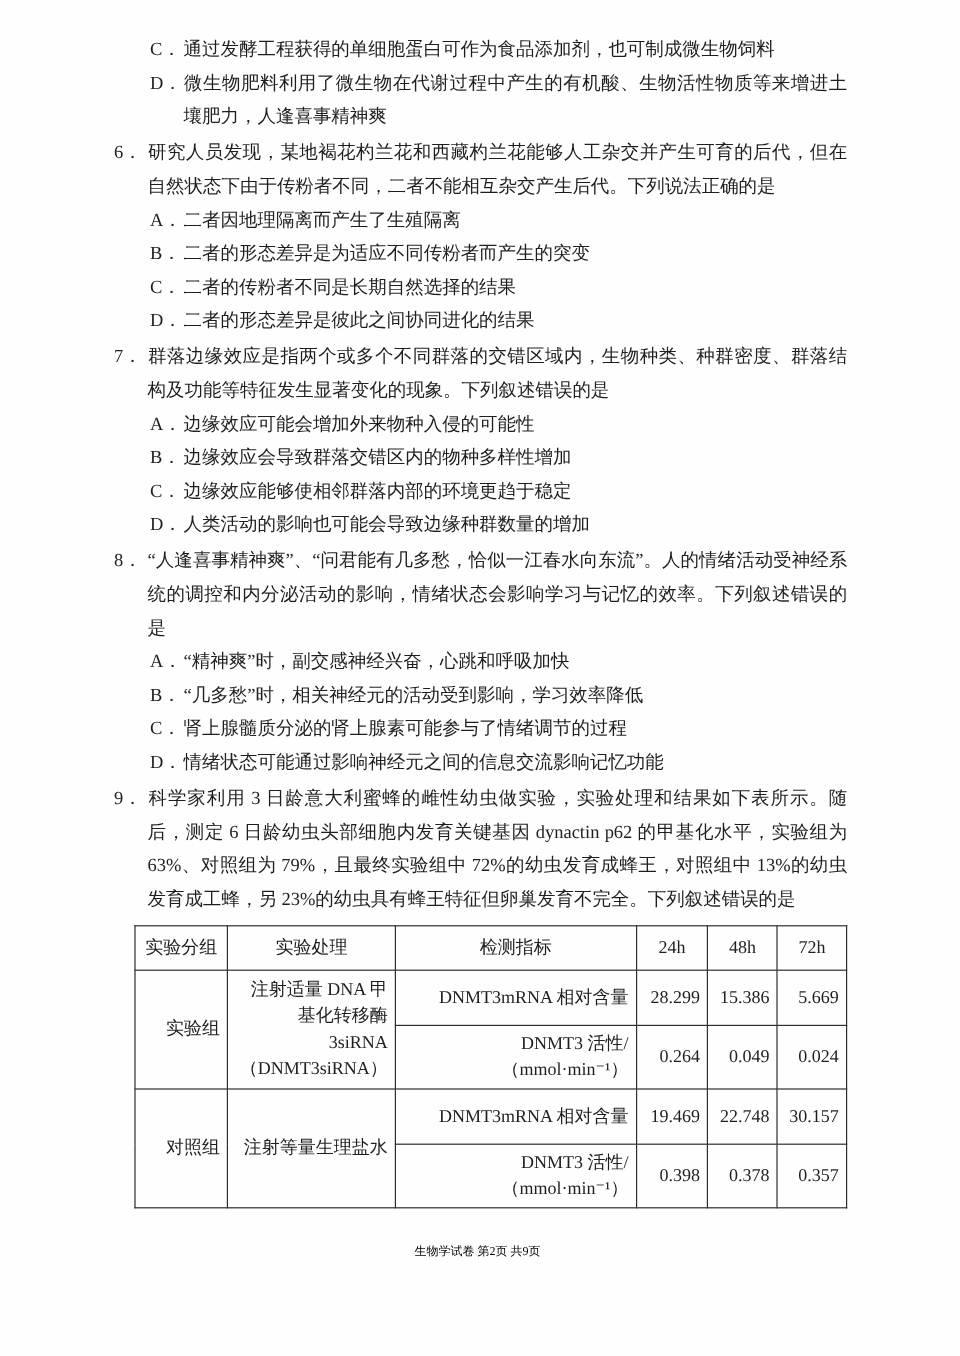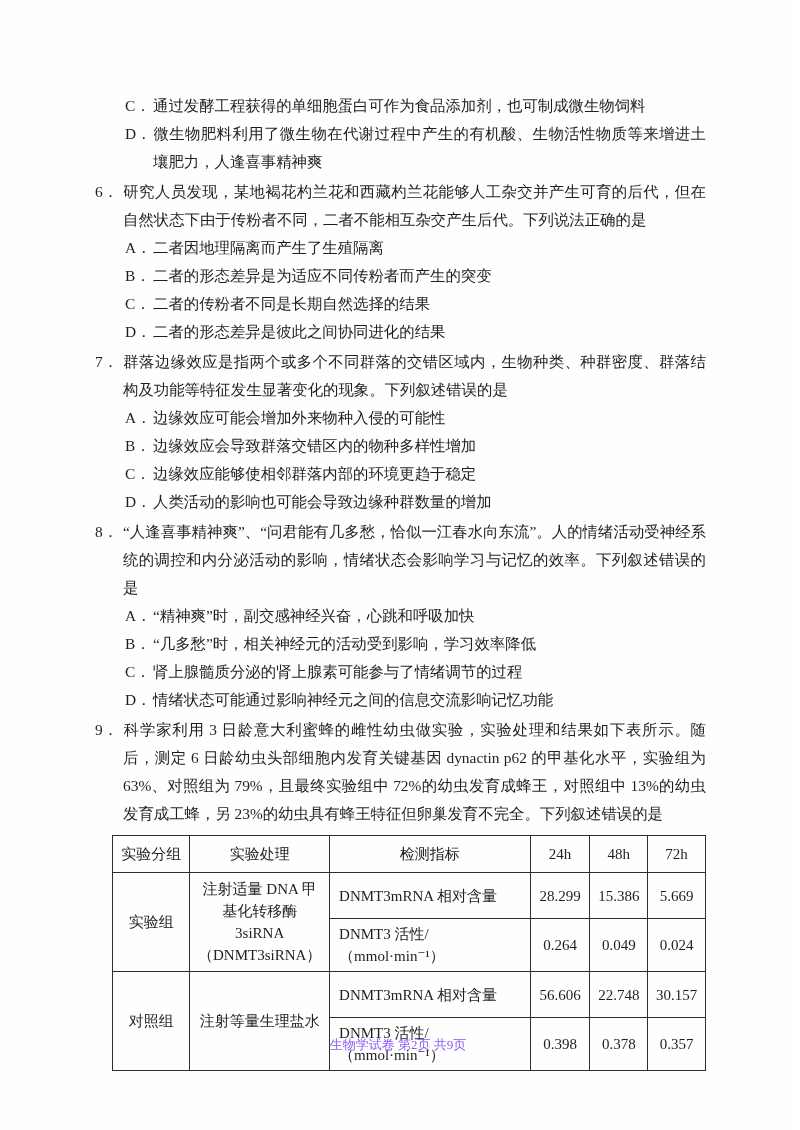--- a/index.html
+++ b/index.html
@@ -8,21 +8,21 @@
     width:800px; height:1130px;
     font-family:"Liberation Serif","DejaVu Serif",serif;
     color:#1e1e1e;
     position:relative;
     overflow:hidden;
   }
   .page {
     position:absolute; top:0; left:0;
     width:796px; height:1130px;
     background:#fefefe;
-    padding:92px 90px 0 95px;
+    padding:28px 90px 0 95px;
   }
   .doc { font-size:15.4px; line-height:28px; text-align:justify; }
 
   
   .hang { padding-left:28px; text-indent:-28px; }
   .lbl  { display:inline-block; width:28px; text-indent:0; }
 
   .question { margin-top:2px; }
   .opt-block { margin-left:30px; }
 
@@ -34,29 +34,29 @@
     line-height:22px;
     text-align:center;
   }
   .data-table th, .data-table td {
     border:1px solid #2e2e2e;
     padding:4px 6px;
     font-weight:normal;
     vertical-align:middle;
   }
   .data-table th { height:37px; }
-  .data-table td { height:46px; }
+  .data-table td { height:46px;text-align:right; }
   .c-ind { text-align:left; padding-left:9px !important; }
 
   .footer {
     position:absolute;
     left:0; right:0; top:1036px;
     text-align:center;
-    font-size:13px;
-    color:#8b5cf6;
+    font-size:10px;
+    color:#000000;
   }
 </style>
 </head>
 <body>
 
 <div class="page">
   <div class="doc">
 
     <div class="opt-block">
       <div class="hang"><span class="lbl">C．</span><span>通过发酵工程获得的单细胞蛋白可作为食品添加剂，也可制成微生物饲料</span></div>
@@ -128,21 +128,21 @@
         <tr>
           <td class="c-ind">DNMT3 活性/（mmol·min⁻¹）</td>
           <td>0.264</td>
           <td>0.049</td>
           <td>0.024</td>
         </tr>
         <tr>
           <td rowspan="2">对照组</td>
           <td rowspan="2">注射等量生理盐水</td>
           <td class="c-ind">DNMT3mRNA 相对含量</td>
-          <td>56.606</td>
+          <td>19.469</td>
           <td>22.748</td>
           <td>30.157</td>
         </tr>
         <tr>
           <td class="c-ind">DNMT3 活性/（mmol·min⁻¹）</td>
           <td>0.398</td>
           <td>0.378</td>
           <td>0.357</td>
         </tr>
       </tbody>

